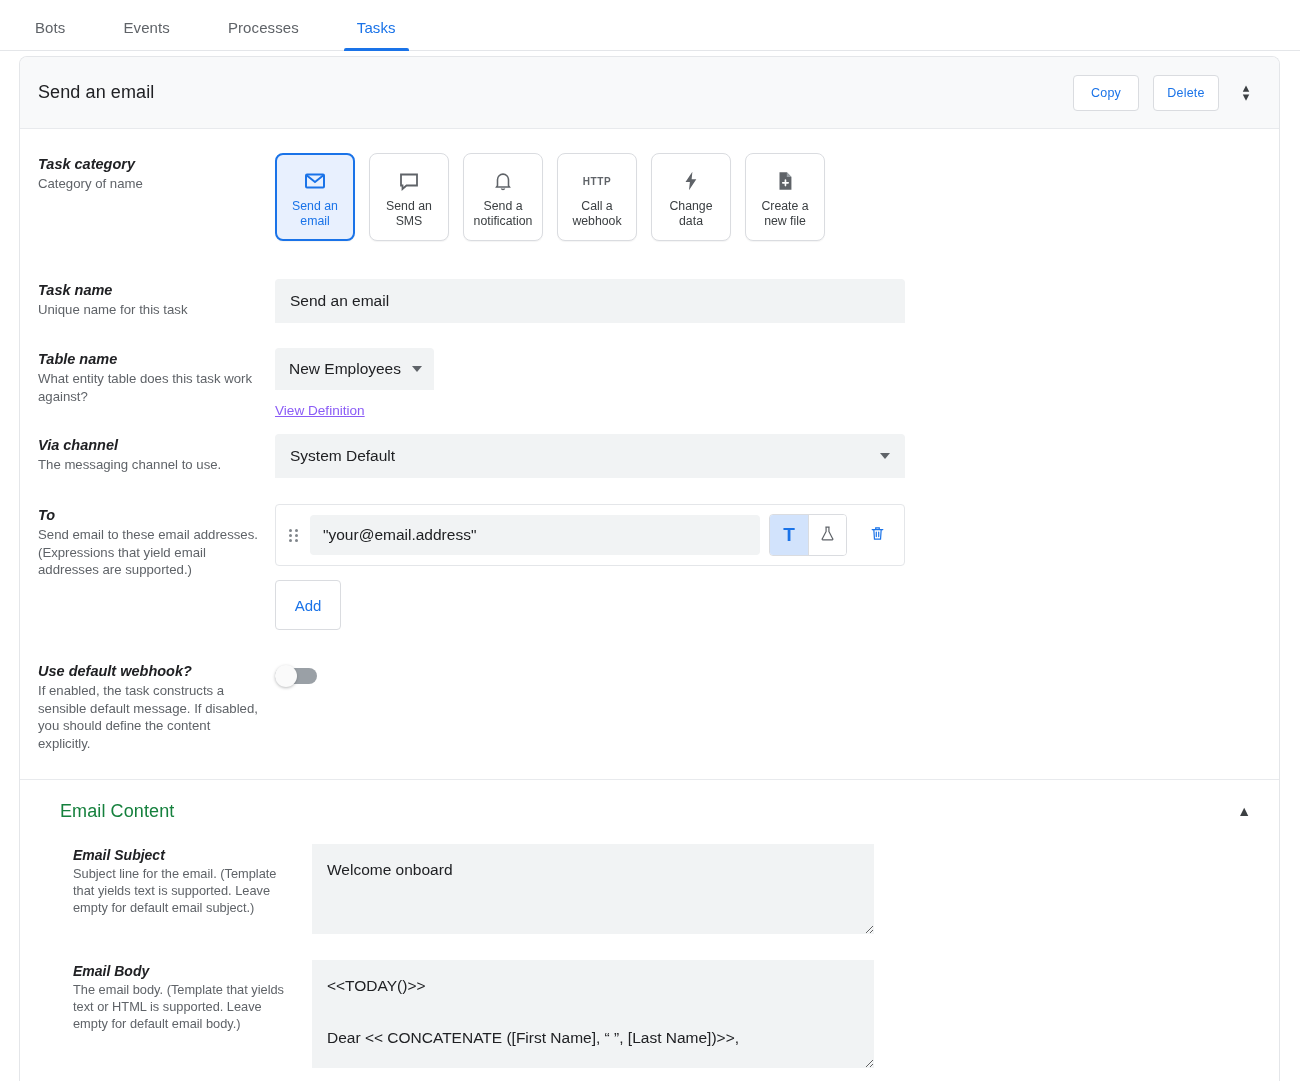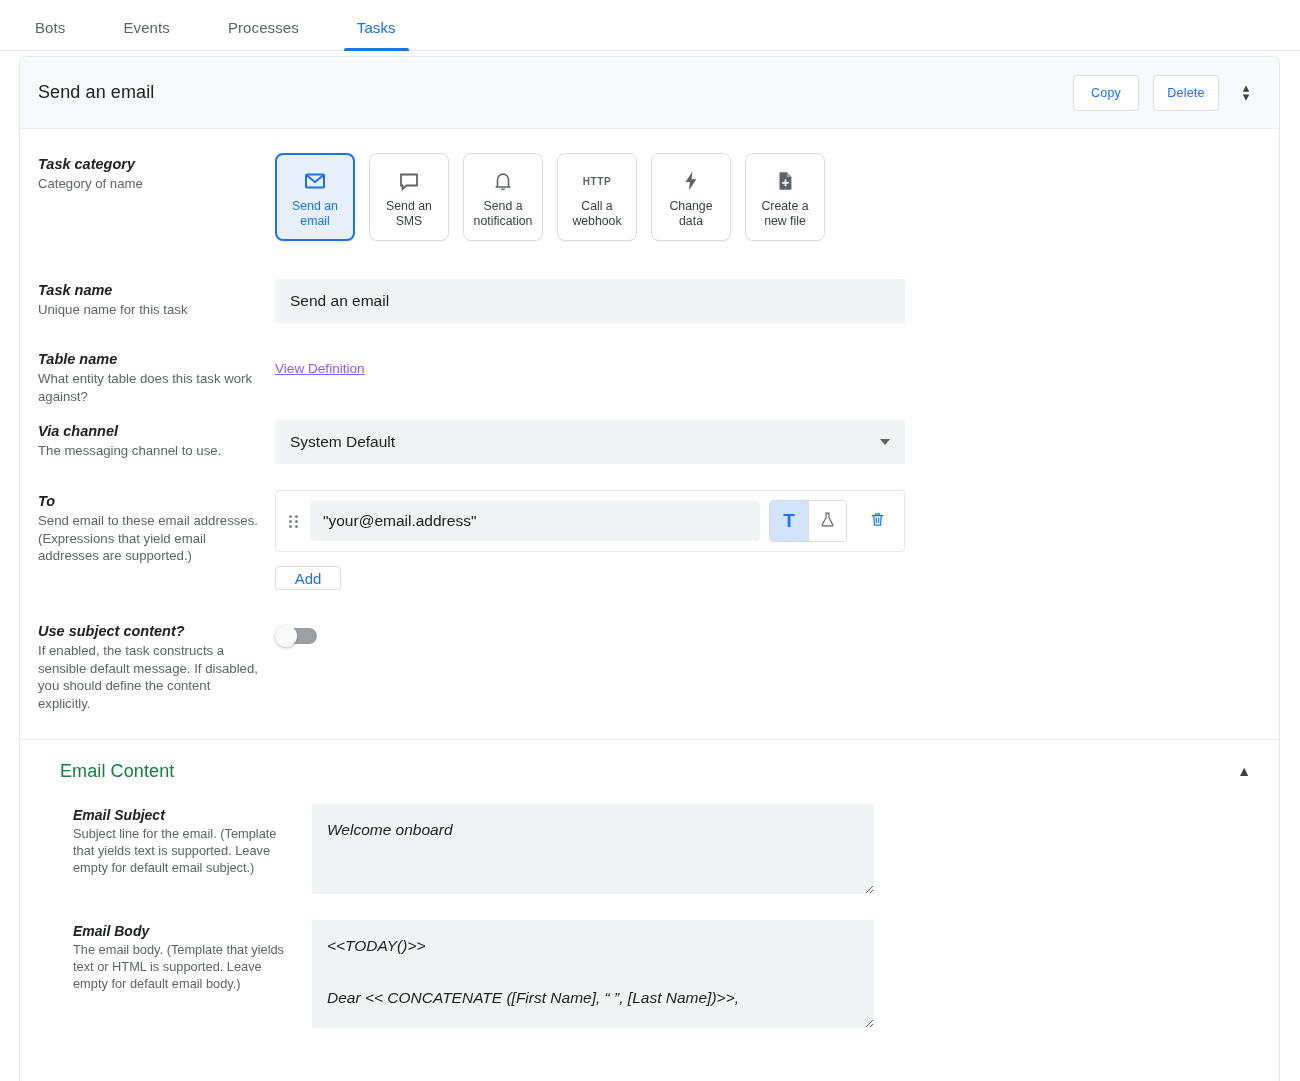--- a/index.html
+++ b/index.html
@@ -288,21 +288,21 @@
     border: none;
     display: flex;
     align-items: center;
     justify-content: center;
     cursor: pointer;
     color: #1a73e8;
     margin-left: 4px;
   }
   .add-btn {
     margin-top: 14px;
-    width: 66px; height: 24px;
+    width: 66px; height: 50px;
     border: 1px solid #dadce0;
     border-radius: 4px;
     background: #fff;
     color: #1a73e8;
     font-size: 15px;
     font-family: inherit;
     font-weight: 500;
     cursor: pointer;
   }
 
@@ -358,21 +358,20 @@
     background: #f1f3f4;
     border: none;
     border-radius: 0;
     font-size: 15.5px;
     font-family: inherit;
     color: #202124;
     padding: 13px 15px;
     outline: none;
     resize: vertical;
     line-height: 26px;
-    font-style: italic;
   }
   .ta-subject { height: 90px; }
   .ta-body { height: 108px; }
 </style>
 </head>
 <body>
 
 <div class="tabbar">
   <div class="tab">Bots</div>
   <div class="tab">Events</div>
@@ -464,20 +463,24 @@
         <input class="filled-input" type="text" value="Send an email" style="">
       </div>
     </div>
 
     <div class="row" style="margin-top:25px">
       <div class="row-label">
         <div class="lbl-title">Table name</div>
         <div class="lbl-desc">What entity table does this task work against?</div>
       </div>
       <div class="row-field">
+        <div class="mini-select">
+          <span>New Employees</span>
+          <span class="caret"></span>
+        </div>
         <div>
           <span class="link">View Definition</span>
         </div>
       </div>
     </div>
 
     <div class="row" style="margin-top:15px">
       <div class="row-label">
         <div class="lbl-title">Via channel</div>
         <div class="lbl-desc">The messaging channel to use.</div>
@@ -523,21 +526,21 @@
               </svg>
             </span>
           </button>
         </div>
         <button class="add-btn">Add</button>
       </div>
     </div>
 
     <div class="row" style="margin-top:30px">
       <div class="row-label">
-        <div class="lbl-title">Use subject content?</div>
+        <div class="lbl-title">Use default webhook?</div>
         <div class="lbl-desc">If enabled, the task constructs a sensible default message. If disabled, you should define the content explicitly.</div>
       </div>
       <div class="row-field">
         <div class="toggle">
             <i></i>
           </div>
       </div>
     </div>
 
     <div class="section-divider"></div>

